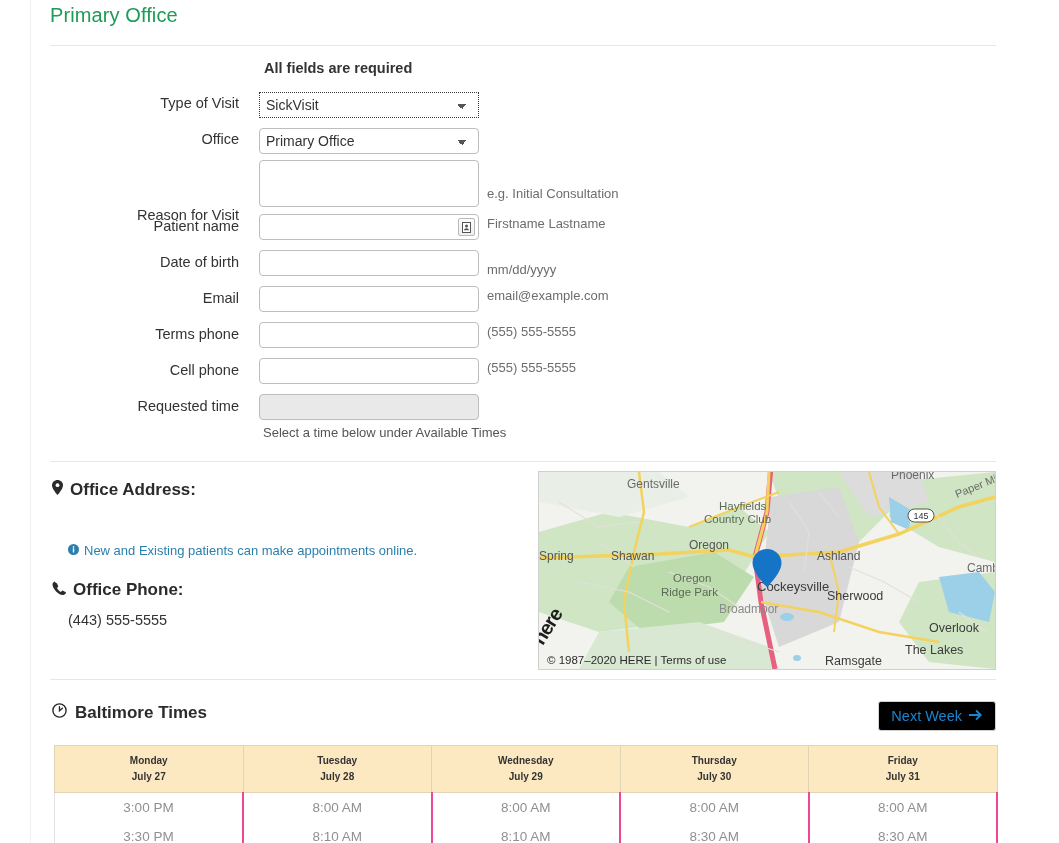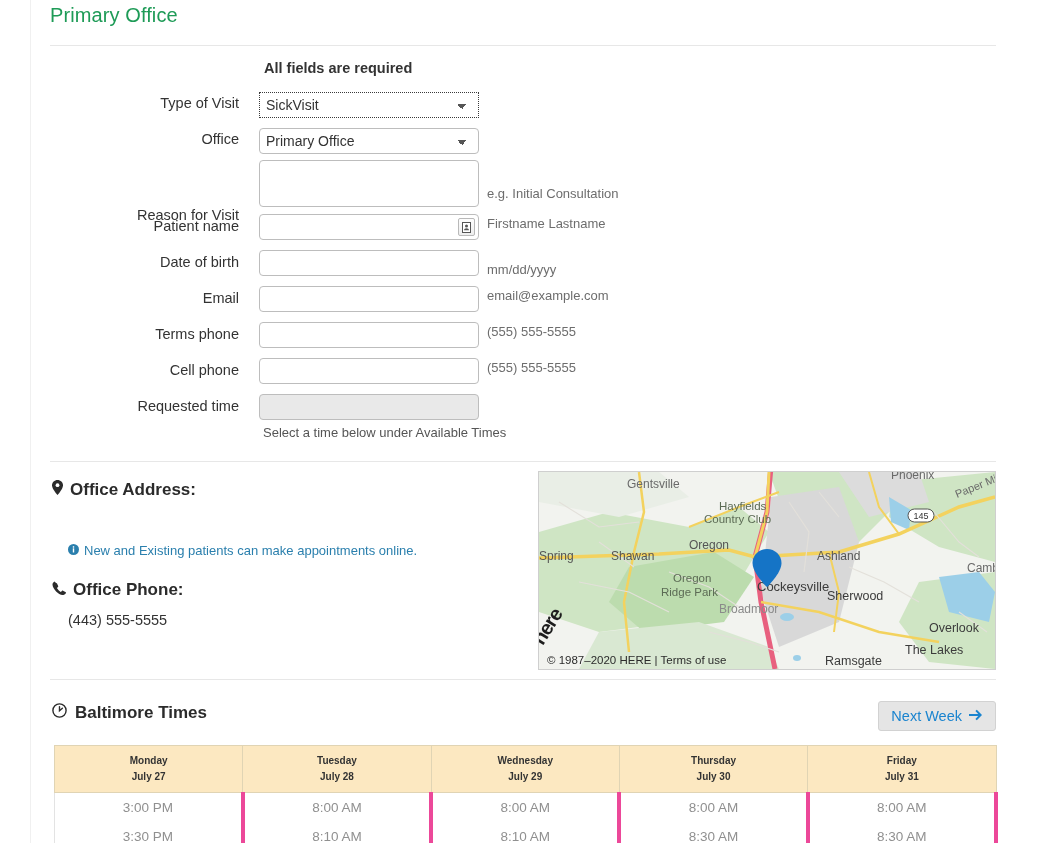--- a/index.html
+++ b/index.html
@@ -188,21 +188,21 @@
     color: #2b2b2b;
     display: flex;
     align-items: center;
     gap: 8px;
   }
   .next-week {
     position: absolute;
     right: 63px; top: 701px;
     font-size: 14.5px;
     color: #1a84cf;
-    background: #e5e5e5;
+    background: #000000;
     border: 1px solid #d2d2d2;
     border-radius: 3px;
     padding: 6px 12px;
     cursor: pointer;
     font-family: "Liberation Sans", sans-serif;
     display: flex; align-items: center; gap: 7px;
     white-space: nowrap;
   }
   .sched {
     position: absolute;
@@ -216,21 +216,21 @@
     border: 1px solid #e0d4b4;
     font-size: 10px;
     font-weight: bold;
     color: #333;
     padding: 7px 4px 8px;
     line-height: 1.55;
     text-align: center;
   }
   .sched td {
     border-left: 1px solid #e3e3e3;
-    border-right: 4px solid #ec4899;
+    border-right: 2px solid #ec4899;
     font-size: 13.5px;
     color: #909090;
     text-align: center;
     padding: 7px 4px;
     cursor: pointer;
     background: #fff;
   }
   .dow { display: block; }
   .dat { display: block; }
 </style>

